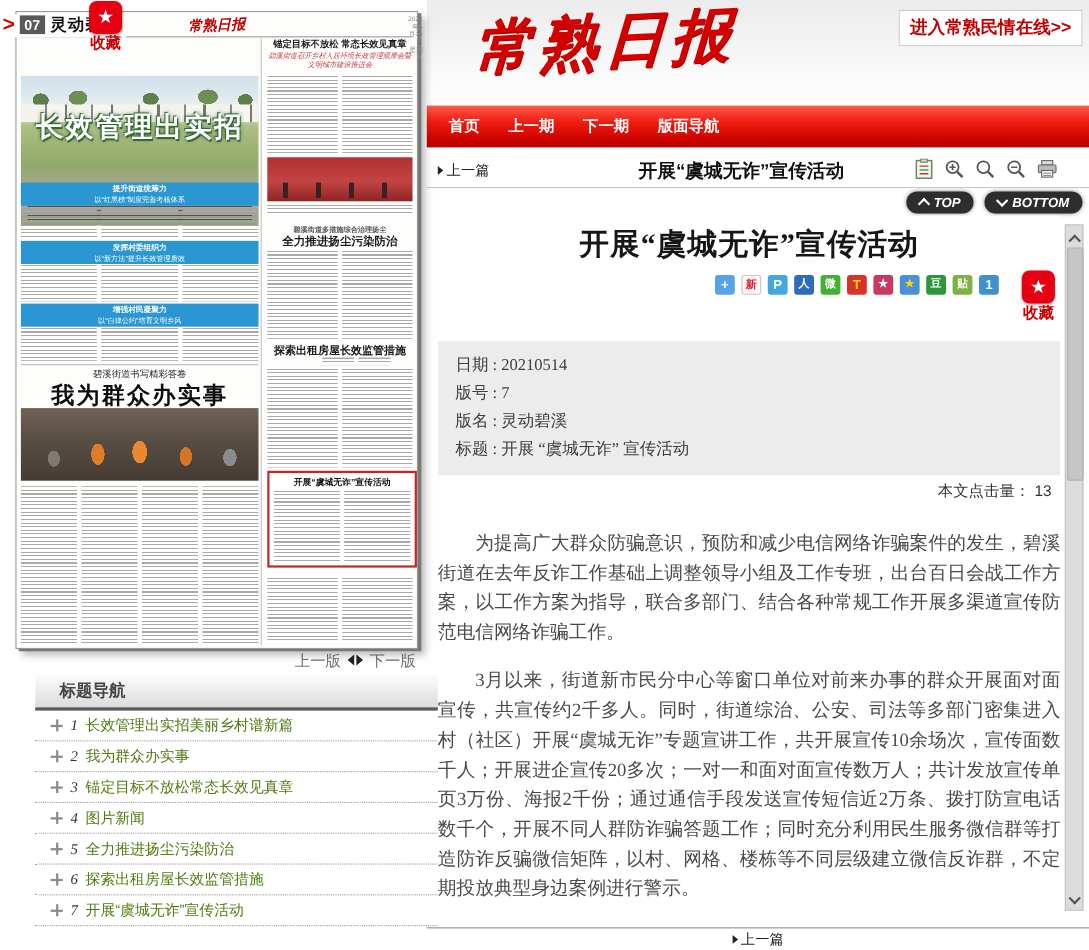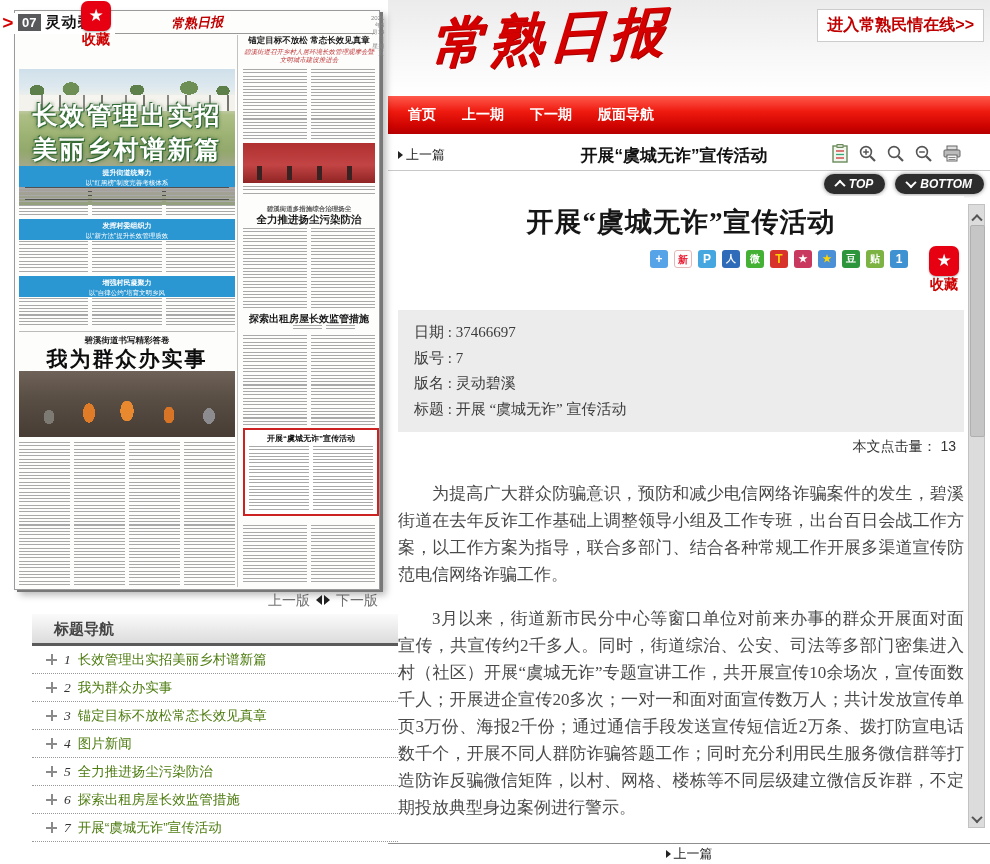--- a/index.html
+++ b/index.html
@@ -33,21 +33,21 @@
   .p-photo .houses{left:0;top:26px;width:216px;height:16px;background:
      repeating-linear-gradient(90deg,#f4f2ec 0 22px,#8a8a84 22px 24px,#f7f5ef 24px 40px,#77776f 40px 42px);}
   .p-head-line{left:0;width:216px;text-align:center;color:#fff;font-family:"Liberation Serif",serif;font-weight:bold;font-size:25px;letter-spacing:2px;white-space:nowrap;text-shadow:1px 1px 0 #2f6b33,-1px -1px 0 #2f6b33,0 0 4px #234d25;}
   .p-cap{left:6px;bottom:4px;width:204px;height:26px;opacity:.8;background:repeating-linear-gradient(180deg,#3c3c3c 0 1px,transparent 1px 4px);}
   .bluebox{left:4px;width:216px;height:19px;background:#2a96d2;color:#fff;text-align:center;line-height:9px;padding-top:2px;}
   .bluebox b{position:static;display:block;font-size:7px;}
   .bluebox span{position:static;display:block;font-size:6.5px;margin-top:1px;}
   .cols{display:flex;gap:4px;}
   .cols i{position:static;flex:1;background:repeating-linear-gradient(180deg,#a9a9a9 0 1px,transparent 1px 3.3px);}
   .p-hline{left:4px;width:216px;border-top:1px solid #bbb;}
-  .p-kicker{left:4px;width:216px;text-align:center;color:#222;font-weight:bold;font-size:8.5px;}
+  .p-kicker{left:4px;width:216px;text-align:center;color:#222;font-weight:normal;font-size:8.5px;}
   .p-mid-head{left:4px;width:216px;text-align:center;color:#0d0d0d;font-family:"Liberation Serif",serif;font-weight:bold;font-size:21px;letter-spacing:2px;}
   .p-photo2{left:4px;width:216px;height:66px;overflow:hidden;background:linear-gradient(180deg,#6f6258 0%,#5a4f45 40%,#463c33 100%);}
   .p-photo2 .vests{left:0;top:0;width:216px;height:66px;background:
      radial-gradient(10px 16px at 70px 42px,#e07b28 60%,transparent 61%),
      radial-gradient(11px 17px at 108px 40px,#e8882f 60%,transparent 61%),
      radial-gradient(9px 14px at 150px 44px,#d87425 60%,transparent 61%),
      radial-gradient(9px 12px at 30px 46px,#7d7a74 60%,transparent 61%),
      radial-gradient(10px 13px at 190px 45px,#8b8b90 60%,transparent 61%);}
   .r-head{left:228px;width:132px;text-align:center;color:#1a1a1a;font-weight:bold;white-space:nowrap;overflow:hidden;}
   .r-sub{left:228px;width:132px;text-align:center;color:#c03a3a;font-size:6.5px;font-style:italic;line-height:8px;}
@@ -134,21 +134,20 @@
         <span>2021年5月14日 星期五</span>
         <i></i>
       </div>
     <div class="p-rule"></div>
     <div class="p-vline"></div>
 
     <div class="p-photo">
       <div class="trees"></div>
         <div class="houses"></div>
       <div class="p-head-line" style="top:30px;">长效管理出实招</div>
-      <div class="p-head-line" style="top:64px;">美丽乡村谱新篇</div>
       <div class="p-cap"></div>
     </div>
 
     <div class="bluebox" style="top:155px;">
       <b>提升街道统筹力</b>
         <span>以“红黑榜”制度完善考核体系</span>
     </div>
     <div class="cols" style="left:4px;top:177px;width:216px;height:29px;">
         <i></i>
         <i></i>
@@ -342,21 +341,21 @@
       <span class="si" style="background:#2d963d;color:#fff;font-size:10px">豆</span>
       <span class="si" style="background:#7cb342;color:#fff;font-size:10px">贴</span>
       <span class="si" style="background:#3f92d2;color:#fff">1</span>
       <span class="fav fav-art" style="position:relative;left:0;top:-4px;">
         <span class="star-box" style="display:block;">★</span>
         <span class="fav-label" style="display:block;">收藏</span>
       </span>
     </div>
 
     <div class="meta">
-      <div class="row"><span class="lab">日期 :</span> <span>37466697</span></div>
+      <div class="row"><span class="lab">日期 :</span> <span>20210514</span></div>
       <div class="row"><span class="lab">版号 :</span> <span>7</span></div>
       <div class="row"><span class="lab">版名 :</span> <span>灵动碧溪</span></div>
       <div class="row"><span class="lab">标题 :</span> <span>开展 “虞城无诈” 宣传活动</span></div>
     </div>
 
     <div class="hits"><span>本文点击量：</span> <span>13</span></div>
 
     <div class="paras">
       <p>为提高广大群众防骗意识，预防和减少电信网络诈骗案件的发生，碧溪街道在去年反诈工作基础上调整领导小组及工作专班，出台百日会战工作方案，以工作方案为指导，联合多部门、结合各种常规工作开展多渠道宣传防范电信网络诈骗工作。</p>
       <p>3月以来，街道新市民分中心等窗口单位对前来办事的群众开展面对面宣传，共宣传约2千多人。同时，街道综治、公安、司法等多部门密集进入村（社区）开展“虞城无诈”专题宣讲工作，共开展宣传10余场次，宣传面数千人；开展进企宣传20多次；一对一和面对面宣传数万人；共计发放宣传单页3万份、海报2千份；通过通信手段发送宣传短信近2万条、拨打防宣电话数千个，开展不同人群防诈骗答题工作；同时充分利用民生服务微信群等打造防诈反骗微信矩阵，以村、网格、楼栋等不同层级建立微信反诈群，不定期投放典型身边案例进行警示。</p>

